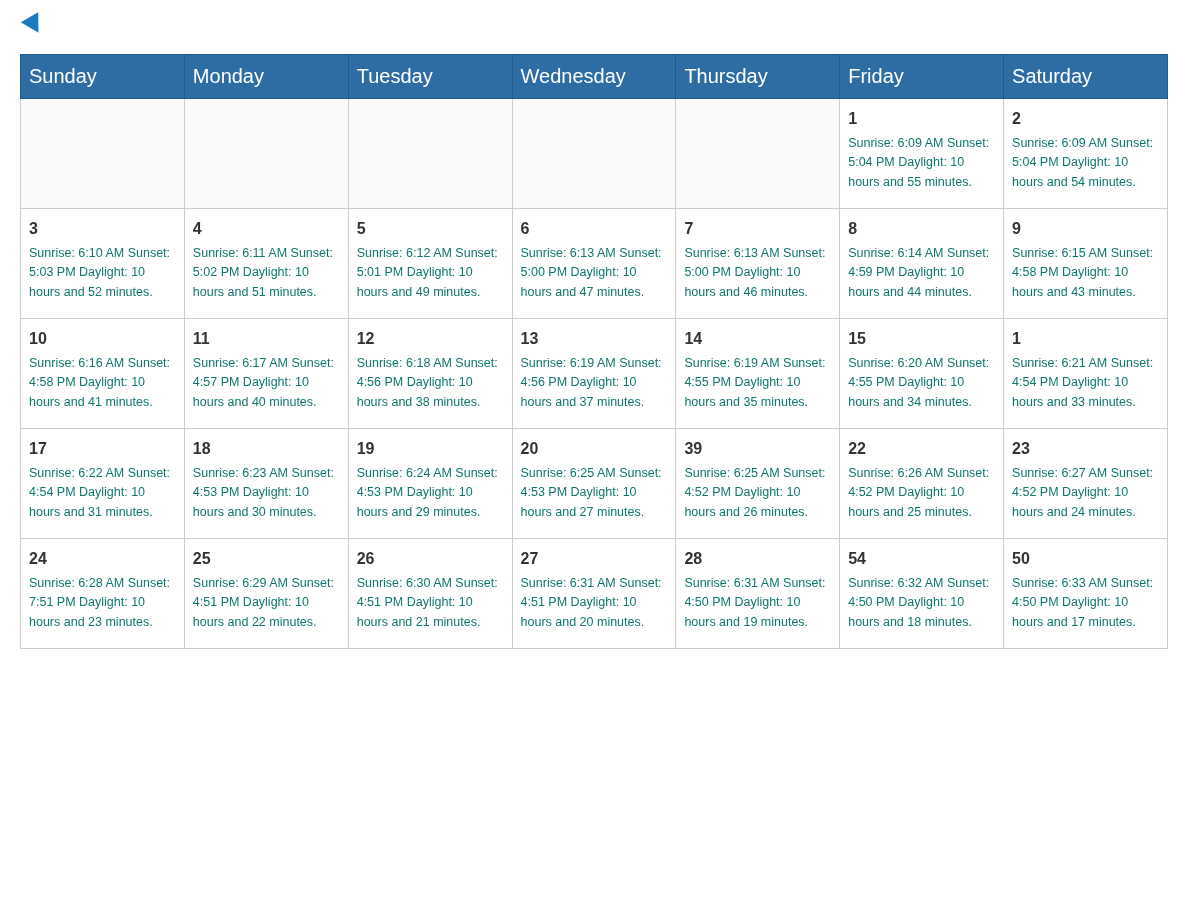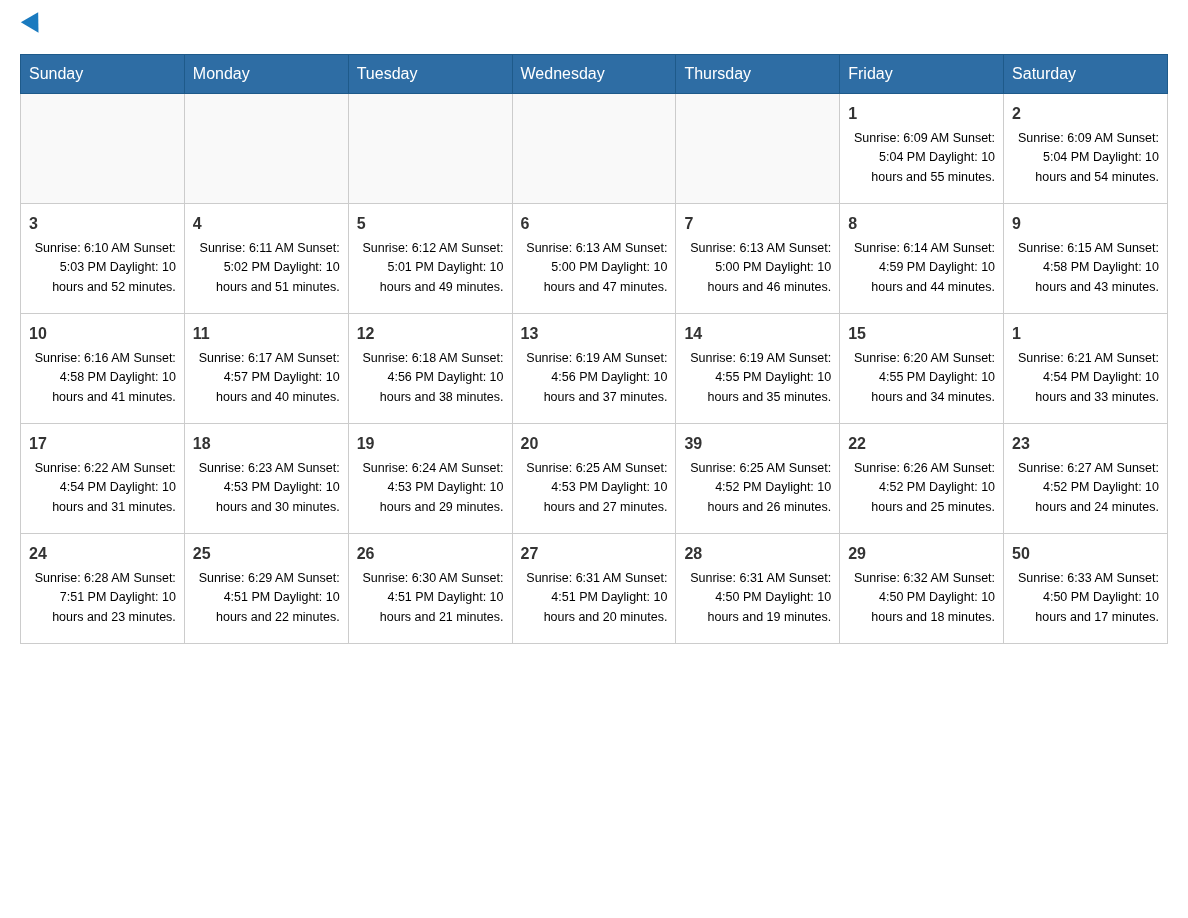--- a/index.html
+++ b/index.html
@@ -60,21 +60,21 @@
     }
     .calendar {
       width: 100%;
       border-collapse: collapse;
       border: 1px solid #aaa;
     }
     .calendar th {
       background-color: #2e6da4;
       color: #fff;
       padding: 10px 8px;
-      font-size: 16px;
+      font-size: 20px;
       font-weight: normal;
       text-align: left;
       border: 1px solid #1e5a8a;
     }
     .calendar td {
       vertical-align: top;
       padding: 8px;
       border: 1px solid #ccc;
       width: 14.28%;
       height: 110px;
@@ -84,23 +84,22 @@
     }
     .day-num {
       font-size: 16px;
       font-weight: bold;
       color: #333;
       display: block;
       margin-bottom: 3px;
     }
     .day-info {
       font-size: 12.5px;
-      color: #000000;
+      color: #0f766e;
       line-height: 1.55;
-      text-align: right;
     }
     .empty-cell {
       background: #f9f9f9;
     }
   </style>
 </head>
 <body>
 
 <div class="header">
   <div class="logo">
@@ -305,21 +304,21 @@
 Sunset: 4:51 PM
 Daylight: 10 hours and 20 minutes.</div>
         </td>
         <td>
           <span class="day-num">28</span>
           <div class="day-info">Sunrise: 6:31 AM
 Sunset: 4:50 PM
 Daylight: 10 hours and 19 minutes.</div>
         </td>
         <td>
-          <span class="day-num">29</span>
+          <span class="day-num">54</span>
           <div class="day-info">Sunrise: 6:32 AM
 Sunset: 4:50 PM
 Daylight: 10 hours and 18 minutes.</div>
         </td>
         <td>
           <span class="day-num">50</span>
           <div class="day-info">Sunrise: 6:33 AM
 Sunset: 4:50 PM
 Daylight: 10 hours and 17 minutes.</div>
         </td>

